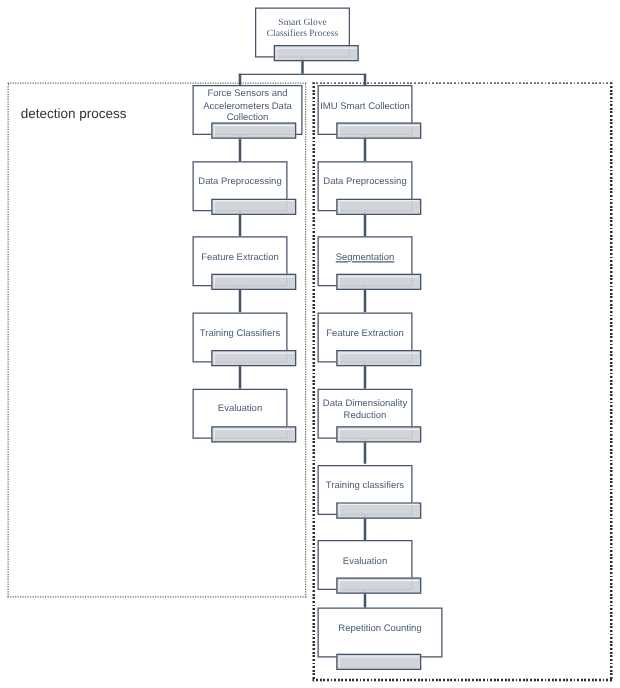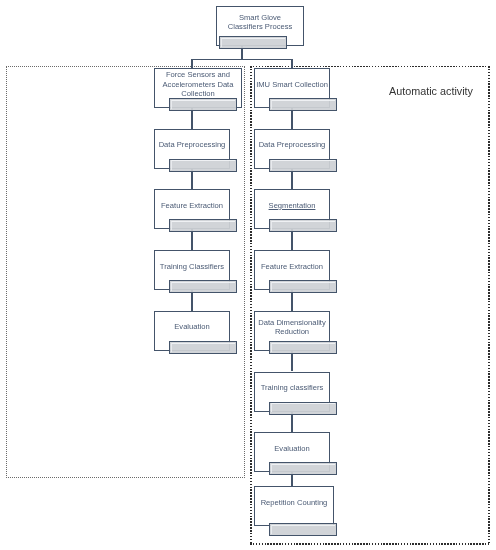--- a/index.html
+++ b/index.html
@@ -41,44 +41,44 @@
 
   <div class="region region-thin" style="left:6px;top:66px;width:239px;height:412px;"></div>
   <div class="region region-thick" style="left:250px;top:65.5px;width:239.5px;height:479px;">
       <i class="rt"></i>
       <i class="rb"></i>
       <i class="rl"></i>
       <i class="rr"></i>
     </div>
 
   <div class="region-label" style="left:16.5px;top:82px;">
+    <div>detection process</div>
   </div>
   <div class="region-label" style="left:389px;top:82px;">
-    <div>Automatic activity</div>
   </div>
 
   <div id="conn-layer">
       <div class="vline" style="left: 241.35px; top: 35px; height: 24px;"></div>
       <div class="hline" style="left: 191.35px; top: 59px; width: 101.3px;"></div>
       <div class="vline" style="left: 191.35px; top: 59px; height: 9px;"></div>
       <div class="vline" style="left: 291.35px; top: 59px; height: 9px;"></div>
       <div class="vline" style="left: 191.35px; top: 97px; height: 31.7px;"></div>
       <div class="vline" style="left: 191.35px; top: 157.7px; height: 31.7px;"></div>
       <div class="vline" style="left: 191.35px; top: 218.4px; height: 31.7px;"></div>
       <div class="vline" style="left: 191.35px; top: 279.1px; height: 31.7px;"></div>
       <div class="vline" style="left: 291.35px; top: 97px; height: 31.7px;"></div>
       <div class="vline" style="left: 291.35px; top: 157.7px; height: 31.7px;"></div>
       <div class="vline" style="left: 291.35px; top: 218.4px; height: 31.7px;"></div>
       <div class="vline" style="left: 291.35px; top: 279.1px; height: 31.7px;"></div>
       <div class="vline" style="left: 291.35px; top: 339.8px; height: 31.7px;"></div>
       <div class="vline" style="left: 291.35px; top: 400.5px; height: 31.7px;"></div>
       <div class="vline" style="left: 291.35px; top: 461.2px; height: 31.7px;"></div>
     </div>
   <div id="graph-layer">
-      <div class="node" style="left: 216px; top: 6px; width: 88px; height: 40px;">
+      <div class="node" style="left: 204px; top: 6px; width: 76px; height: 40px; font-family: Liberation Serif, serif;">
         <div class="node-label" style="top: 6px;">
           <div>Smart Glove</div>
           <div>Classifiers Process</div>
         </div>
       </div>
       <div class="node" style="left: 154px; top: 68px; width: 88px; height: 40px;">
         <div class="node-label" style="top: 1.4px;">
           <div>Force Sensors and</div>
           <div>Accelerometers Data</div>
           <div>Collection</div>
@@ -133,21 +133,21 @@
       <div class="node" style="left: 254px; top: 371.5px; width: 76px; height: 40px;">
         <div class="node-label" style="top: 10.6px;">
           <div>Training classifiers</div>
         </div>
       </div>
       <div class="node" style="left: 254px; top: 432.2px; width: 76px; height: 40px;">
         <div class="node-label" style="top: 10.6px;">
           <div>Evaluation</div>
         </div>
       </div>
-      <div class="node" style="left: 254px; top: 486px; width: 80px; height: 40px;">
+      <div class="node" style="left: 254px; top: 486px; width: 100px; height: 40px;">
         <div class="node-label" style="top: 10.6px;">
           <div>Repetition Counting</div>
         </div>
       </div>
     </div>
   <div id="bar-layer">
       <div class="bar" style="left: 219px; top: 36px; width: 68px; height: 13px;">
         <div class="bar-inner"></div>
       </div>
       <div class="bar" style="left: 169px; top: 98px; width: 68px; height: 13px;">

